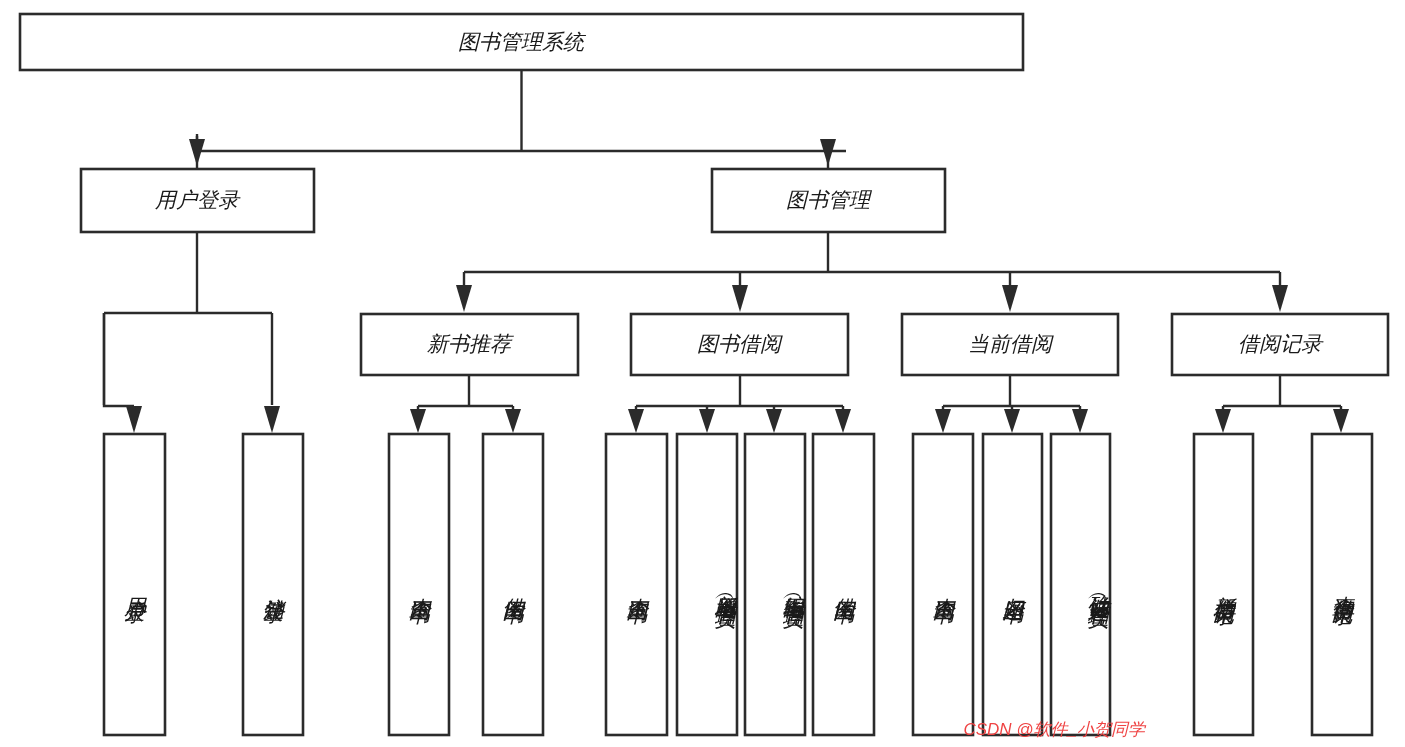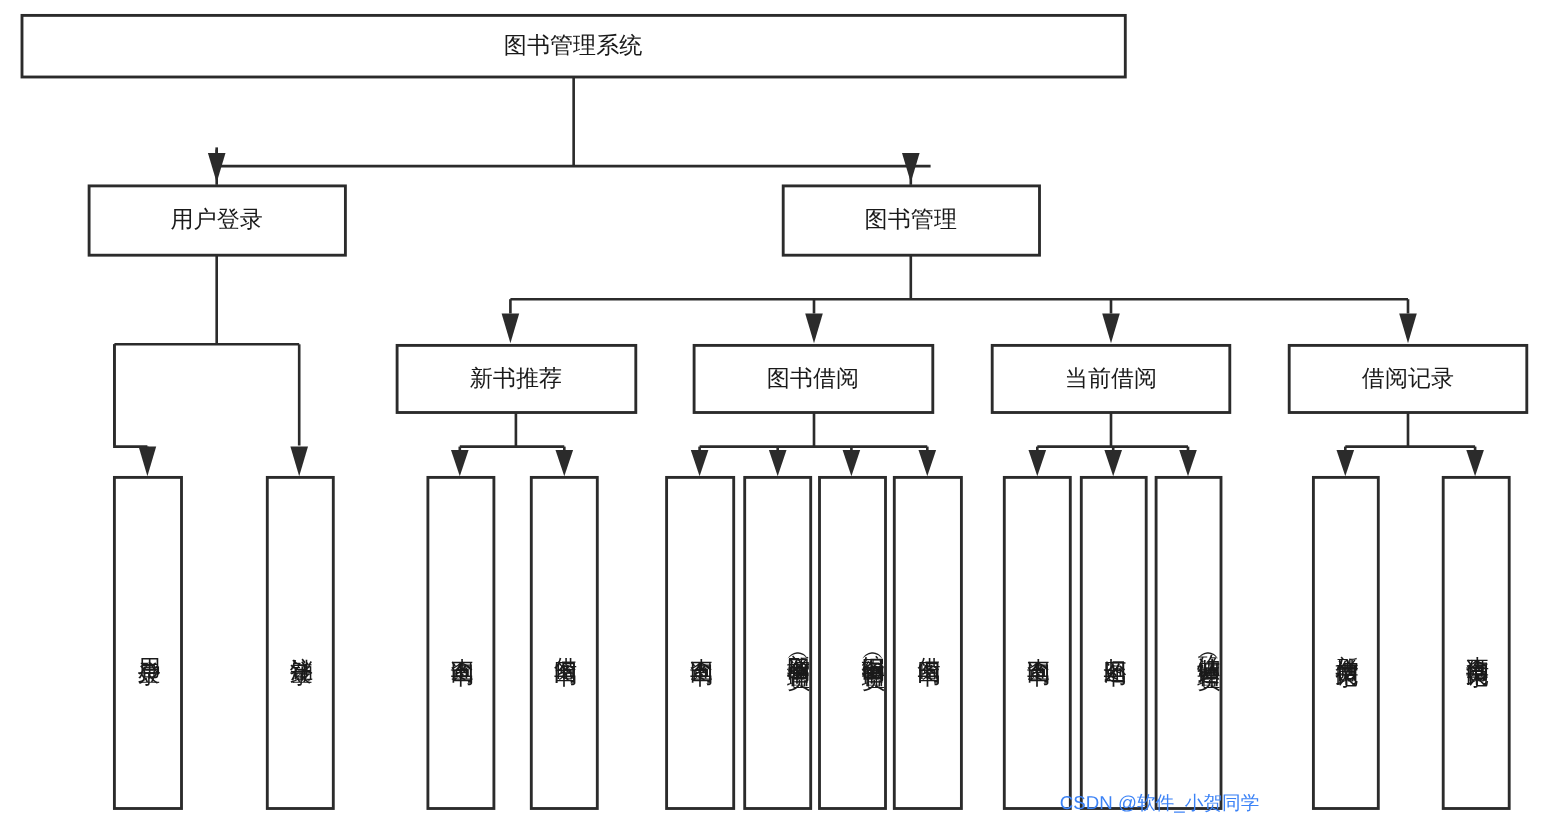--- a/index.html
+++ b/index.html
@@ -11,20 +11,21 @@
     width: 1405px;
     height: 747px;
     font-family: "Liberation Sans", "DejaVu Sans", sans-serif;
     overflow: hidden;
     position: relative;
   }
   #diagram-root {
     position: relative;
     width: 1157px;
     height: 747px;
+    font-style: italic;
   }
   svg.diagram-svg {
     position: absolute;
     left: 0;
     top: 0;
     width: 1405px;
     height: 747px;
   }
   .node-box {
     fill: #ffffff;
@@ -62,21 +63,21 @@
     justify-content: center;
     white-space: nowrap;
     user-select: none;
   }
   .watermark {
     position: absolute;
     right: 12px;
     bottom: 6px;
     font-family: "Liberation Sans", "DejaVu Sans", sans-serif;
     font-size: 17px;
-    color: #3b82f6;
+    color: #ef4444;
     white-space: nowrap;
   }
 </style>
 </head>
 <body>
 
 <div id="diagram-root">
 
   <svg class="diagram-svg" viewBox="0 0 1405 747">
 

